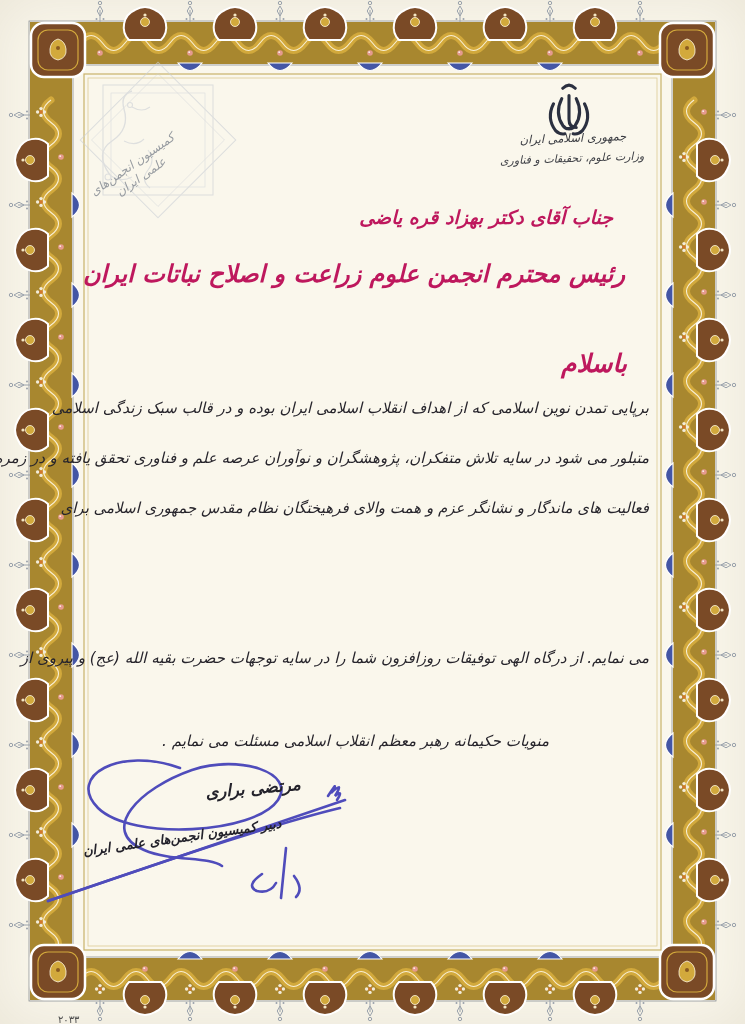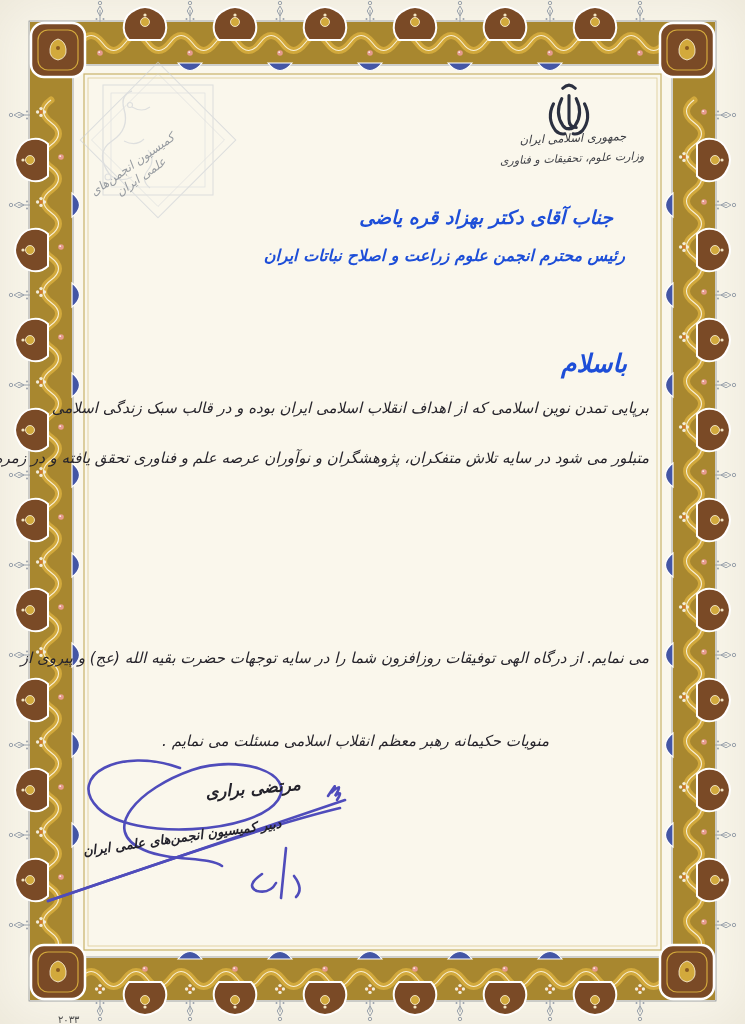--- a/index.html
+++ b/index.html
@@ -19,25 +19,25 @@
   }
   
   .cap{
     position:absolute;direction:rtl;text-align:center;color:#3a3c42;
     font-style:italic;transform:rotate(-2deg);white-space:nowrap;
   }
   .cap1{left:488px;top:131px;width:170px;font-size:11.5px;}
   .cap2{left:472px;top:152px;width:200px;font-size:11px;letter-spacing:.5px;}
   
   .txt{
-    position:absolute;direction:rtl;color:#1d4ed8;font-style:italic;
+    position:absolute;direction:rtl;color:#be185d;font-style:italic;
     white-space:nowrap;
   }
   .recipient-name{top:206px;right:132px;font-size:19px;font-weight:600;}
-  .recipient-title{top:246px;right:120px;font-size:16px;font-weight:600;text-align:center;}
+  .recipient-title{top:260px;right:120px;font-size:24px;font-weight:600;text-align:center;}
   .salutation{top:349px;right:118px;font-size:25px;font-weight:700;}
   .body-line{
     position:absolute;left:102px;right:96px;direction:rtl;
     color:#27252c;font-style:italic;font-size:15px;
     white-space:nowrap;text-align:right;text-align-last:justify;
   }
   .bl0{top:399px;text-align:right;} .bl1{top:449px;} .bl2{top:499px;} .bl3{top:549px;}
   .bl4{top:597px;font-weight:700;font-size:16.5px;}
   .bl5{top:649px;text-align:center;} 
   .bl6{top:700px;left:auto;right:196px;text-align-last:auto;margin-top:32px;}
@@ -823,20 +823,21 @@
   </svg>
   <div class="cap cap1">جمهوری اسلامی ایران</div>
   <div class="cap cap2">وزارت علوم، تحقیقات و فناوری</div>
 
   <div class="txt recipient-name">جناب آقای دکتر بهزاد قره یاضی</div>
   <div class="txt recipient-title">رئیس محترم انجمن علوم زراعت و اصلاح نباتات ایران</div>
   <div class="txt salutation">باسلام</div>
 
   <div class="body-line bl0">برپایی تمدن نوین اسلامی که از اهداف انقلاب اسلامی ایران بوده و در قالب سبک زندگی اسلامی</div>
   <div class="body-line bl1">متبلور می شود در سایه تلاش متفکران، پژوهشگران و نوآوران عرصه علم و فناوری تحقق یافته و در زمره</div>
+  <div class="body-line bl2">فعالیت های ماندگار و نشانگر عزم و همت والای فرهیختگان نظام مقدس جمهوری اسلامی برای</div>
   <div class="body-line bl5">می نمایم. از درگاه الهی توفیقات روزافزون شما را در سایه توجهات حضرت بقیه الله (عج) و پیروی از</div>
   <div class="body-line bl6">منویات حکیمانه رهبر معظم انقلاب اسلامی مسئلت می نمایم .</div>
 
   <svg class="layer" width="340" height="190" viewBox="0 0 340 190" style="left:40px;top:738px">
     <g fill="none" stroke="#4f4cbb" stroke-width="2.6" stroke-linecap="round">
       <path d="M140,30 C80,8 26,38 58,70 C92,103 215,96 238,62 C256,35 200,16 152,32 C100,50 58,92 104,112 C132,124 168,118 182,128"></path>
       <path d="M8,163 L305,62"></path>
       <path d="M8,163 C100,132 225,88 300,70"></path>
       <path d="M288,58 q12,-18 3,-3 q14,-13 4,3 q9,-7 2,4"></path>
       <path d="M246,110 l-5,50"></path>

